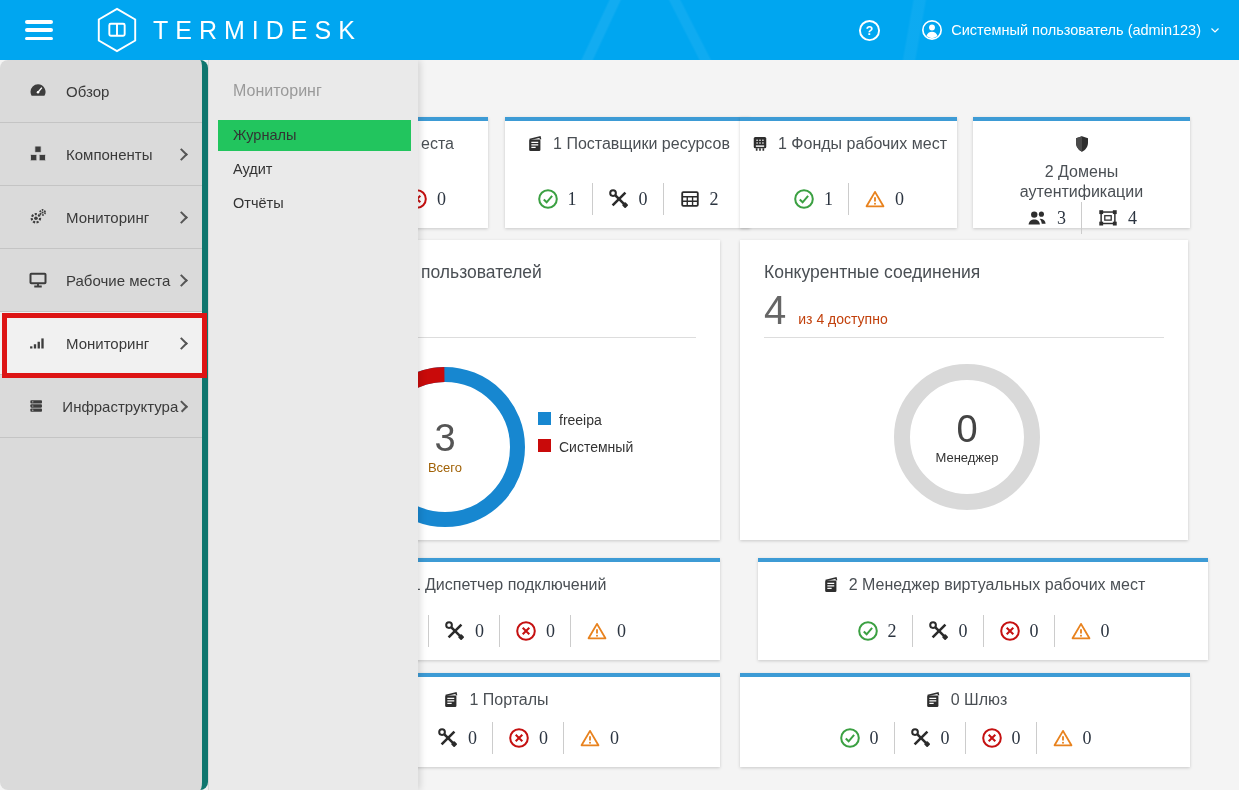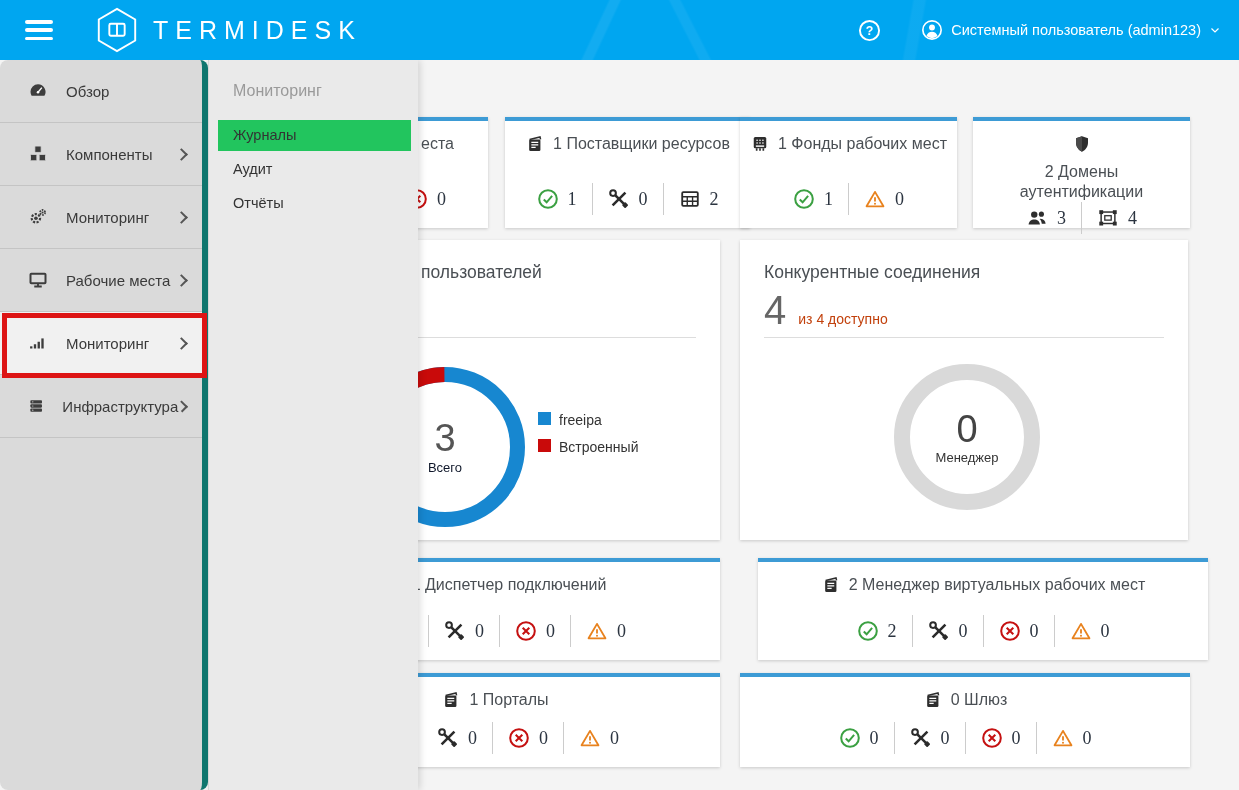--- a/index.html
+++ b/index.html
@@ -59,21 +59,21 @@
   .bigcard { }
   .big-title { position:absolute; left:24px; top:22px; font-size:17.5px; color:#4a4f54; }
   .big-title.offset { left:0; padding-left:151px; }
   .big-divider { position:absolute; left:24px; right:24px; top:97px; border-top:1px solid #ddd; }
   .bignum-row { position:absolute; left:24px; top:48px; display:flex; align-items:baseline; gap:12px; }
   .bignum { font-size:40px; font-weight:300; color:#666; }
   .bignum-sub { font-size:14px; color:#c2410c; }
   .donut-wrap { position:absolute; left:90px; top:122px; width:170px; height:170px; }
   .donut-center { position:absolute; inset:0; display:flex; flex-direction:column; align-items:center; justify-content:center; pointer-events:none; }
   .donut-center .n { font-size:38px; font-weight:300; color:#555; line-height:38px; }
-  .donut-center .l { font-size:13px; color:#0f172a; margin-top:3px; }
+  .donut-center .l { font-size:13px; color:#a16207; margin-top:3px; }
   .legend { position:absolute; left:268px; top:172px; display:flex; flex-direction:column; gap:11px; }
   .legend-item { display:flex; align-items:flex-start; gap:8px; font-size:14px; color:#333; }
   .swatch { width:13px; height:13px; display:inline-block; }
   .gray-ring { position:absolute; left:154px; top:124px; width:146px; height:146px; border:16px solid #d9d9d9; border-radius:50%; display:flex; flex-direction:column; align-items:center; justify-content:center; }
   .gray-ring .n { font-size:38px; font-weight:300; color:#444; line-height:38px; }
   .gray-ring .l { font-size:13px; color:#333; margin-top:2px; }
 </style>
 </head>
 <body>
 
@@ -358,21 +358,21 @@
         <span class="l">Всего</span>
       </div>
     </div>
     <div class="legend">
       <div class="legend-item">
         <span class="swatch" style="background: rgb(23, 135, 208);"></span>
         <span>freeipa</span>
       </div>
       <div class="legend-item">
         <span class="swatch" style="background: rgb(201, 10, 10);"></span>
-        <span>Встроенный</span>
+        <span>Системный</span>
       </div>
     </div>
   </div>
 
   <div class="card bigcard" style="left:740px;top:240px;width:448px;height:300px;">
     <div class="big-title">Конкурентные соединения</div>
     <div class="bignum-row">
       <span class="bignum">4</span>
       <span class="bignum-sub">из 4 доступно</span>
     </div>

